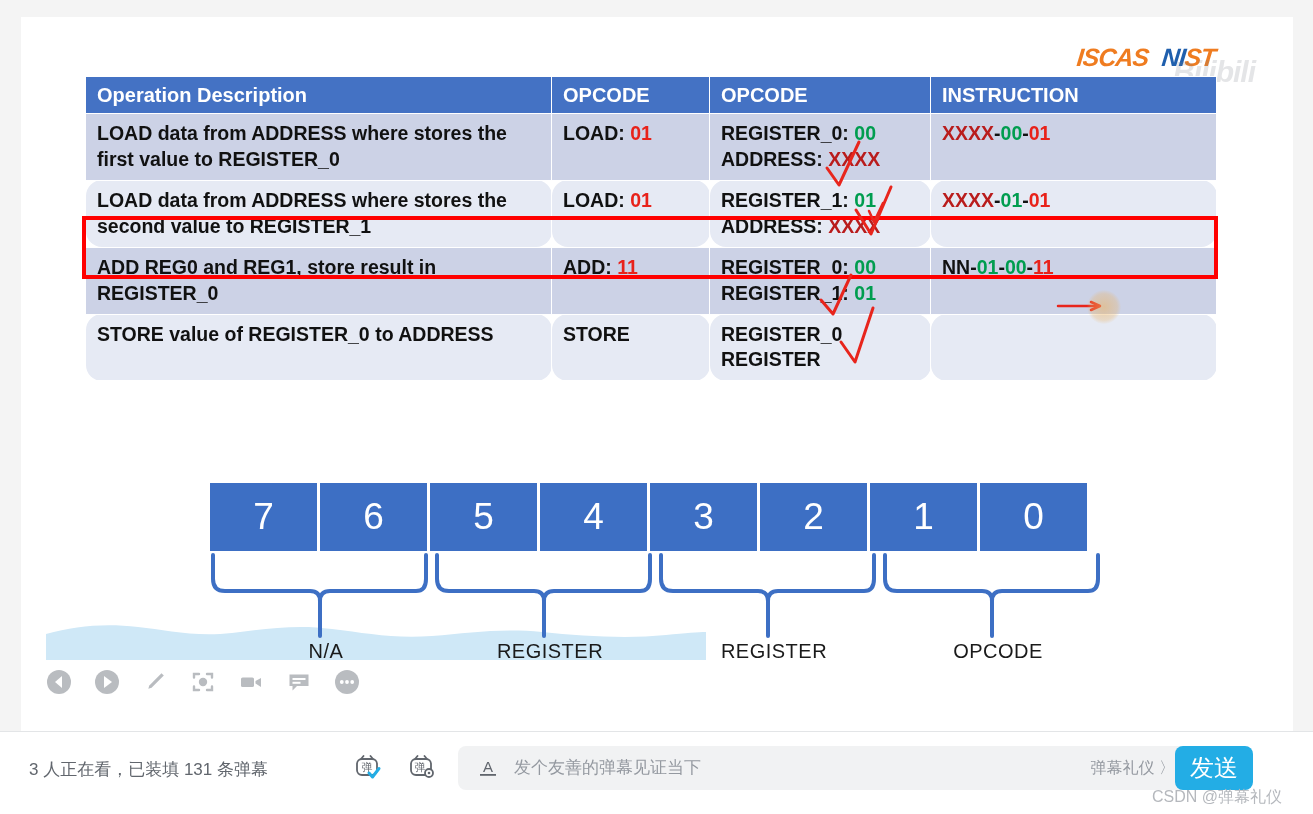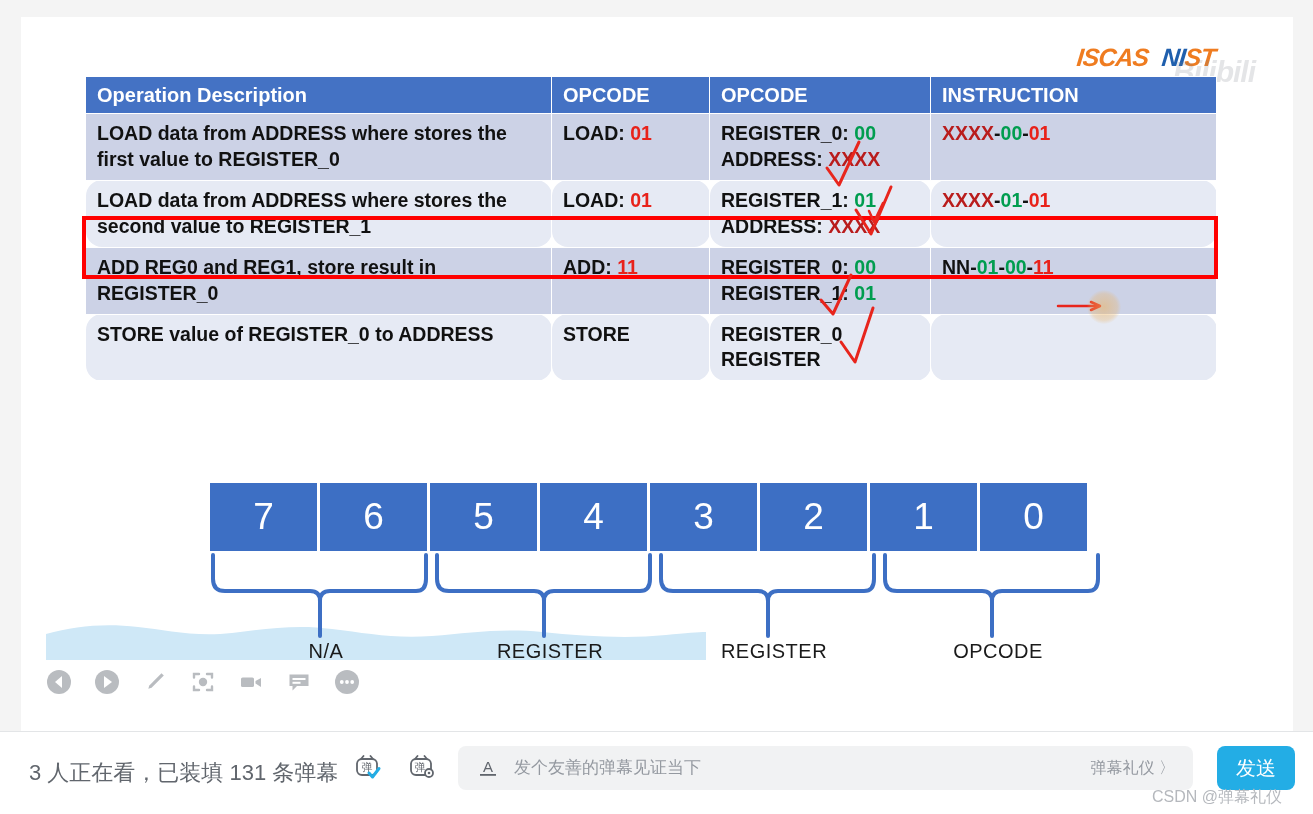--- a/index.html
+++ b/index.html
@@ -230,21 +230,21 @@
     top: 731px;
     width: 1313px;
     height: 83px;
     background: #ffffff;
     border-top: 1px solid #e3e5e7;
   }
   #danmu-count {
     position: absolute;
     left: 29px;
     top: 26px;
-    font-size: 22px;
+    font-size: 17px;
     color: #61666d;
     white-space: nowrap;
   }
   .danmu-toggle {
     position: absolute;
     top: 20px;
     width: 32px;
     height: 32px;
   }
   #danmu-on  { left: 351px; }
@@ -288,23 +288,22 @@
     position: absolute;
     left: 1175px;
     top: 14px;
     width: 78px;
     height: 44px;
     background: #23ade5;
     color: #ffffff;
     border: none;
     border-radius: 8px;
     font-family: "Liberation Sans", sans-serif;
-    font-size: 20px;
+    font-size: 24px;
     cursor: pointer;
-    margin-left: 42px;
   }
   #csdn-watermark {
     position: absolute;
     left: 1152px;
     top: 787px;
     font-size: 16px;
     color: #b5b8bd;
     white-space: nowrap;
   }
 </style>

